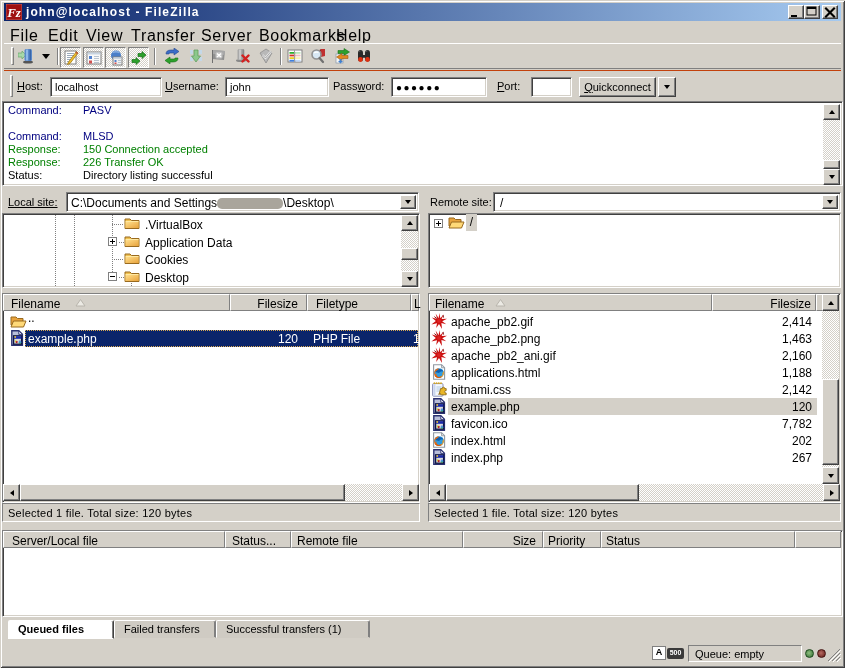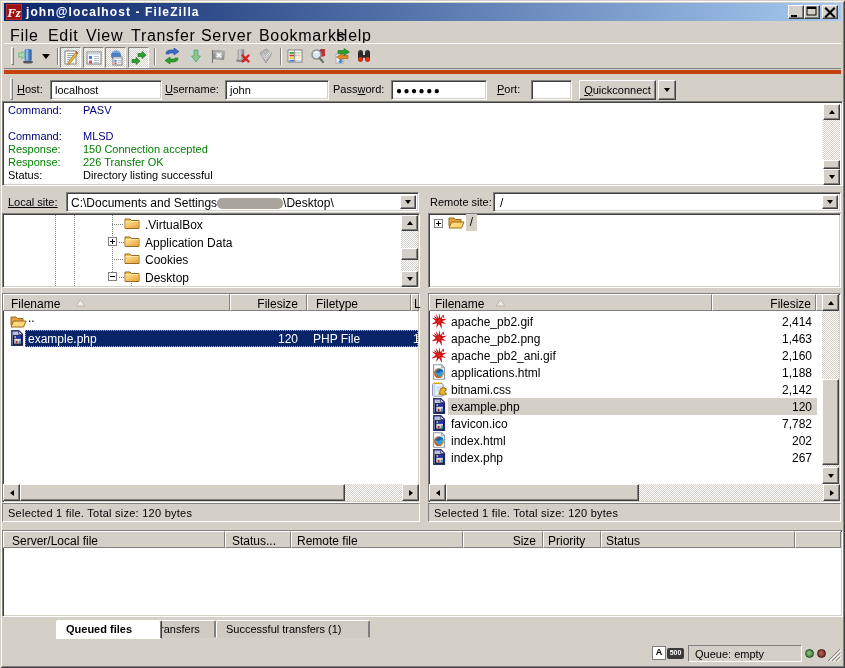--- a/index.html
+++ b/index.html
@@ -28,21 +28,21 @@
 
 #menubar { position:absolute; left:4px; top:22px; width:837px; height:21px; display:flex; align-items:center; font-size:16px; letter-spacing:0.7px; }
 #menubar span { position:absolute; top:5px; }
 
 #toolbar { position:absolute; left:4px; top:43px; width:837px; height:26px; border-top:1px solid #fff; border-bottom:1px solid #808080; }
 .tsep { position:absolute; top:4px; width:2px; height:17px; border-left:1px solid #808080; border-right:1px solid #fff; }
 .grip { position:absolute; width:3px; border:1px solid; border-color:#fff #808080 #808080 #fff; background:#D4D0C8; }
 .tbtn { position:absolute; top:3px; width:21px; height:21px; border:1px solid; border-color:#808080 #fff #fff #808080; background-image: repeating-conic-gradient(#fff 0% 25%, #D4D0C8 0% 50%); background-size:2px 2px; display:flex; align-items:center; justify-content:center; }
 .ticon { position:absolute; top:6px; width:16px; height:16px; }
 
-#qcbar { position:absolute; left:4px; top:70px; width:837px; height:31px; border-top:4px solid #c2410c; }
+#qcbar { position:absolute; left:4px; top:70px; width:837px; height:31px; border-top:1px solid #c2410c; }
 #qcbar label { position:absolute; top:9px; }
 .input { position:absolute; top:6px; height:20px; background:#fff; border:1px solid; border-color:#808080 #fff #fff #808080; box-shadow: inset 1px 1px 0 #404040, inset -1px -1px 0 #D4D0C8; padding:3px 0 0 4px; }
 u { text-decoration:underline; }
 
 #log { position:absolute; left:2px; top:101px; width:841px; height:85px; background:#fff; }
 #log .line { position:absolute; left:5px; white-space:pre; font-size:11px; }
 #log .lbl { display:inline-block; width:75px; }
 .navy { color:#000080; }
 .green { color:#008000; }
 
@@ -493,21 +493,21 @@
 <div class="panel" style="left:2px; top:530px; width:841px; height:87px;">
   <div class="hcell" style="left:0px; width:222px;">Server/Local file</div>
   <div class="hcell" style="left:222px; width:66px; padding-left:6px;">Status...</div>
   <div class="hcell" style="left:288px; width:172px; padding-left:5px;">Remote file</div>
   <div class="hcell" style="left:460px; width:80px; text-align:right; padding-right:6px;">Size</div>
   <div class="hcell" style="left:540px; width:58px; padding-left:4px;">Priority</div>
   <div class="hcell" style="left:598px; width:194px; padding-left:4px;">Status</div>
   <div class="hcell" style="left:792px; width:46px;"></div>
 </div>
 
-<div class="tab active" style="left:8px; width:106px;margin-left:48px;">Queued files</div>
+<div class="tab active" style="left:8px; width:106px;">Queued files</div>
 <div class="tab" style="left:114px; width:102px;">Failed transfers</div>
 <div class="tab" style="left:216px; width:154px;">Successful transfers (1)</div>
 
 <div id="statusbar">
   <div class="abs" style="left:650px; top:4px; width:14px; height:14px; background:#fff; border:1px solid #808080; font-size:9px; font-weight:bold; text-align:center;">A</div>
   <div class="abs" style="left:665px; top:6px; width:17px; height:11px; background:#3a3a3a; color:#fff; font-size:7px; font-weight:bold; text-align:center; padding-top:1px; border-radius:2px;">500</div>
   <div class="abs sunken1" style="left:686px; top:3px; width:114px; height:17px; padding:2px 0 0 6px; border-color:#808080 #fff #fff #808080;">Queue: empty</div>
   <div class="led" style="left:803px; background:radial-gradient(circle at 3px 3px,#8fbf7f,#2f6b2f); border:1px solid #1d4a1d;"></div>
   <div class="led" style="left:815px; background:radial-gradient(circle at 3px 3px,#b86a62,#5e1a16); border:1px solid #451210;"></div>
   <svg class="abs" style="left:826px; top:7px;" width="13" height="13" viewBox="0 0 13 13">

